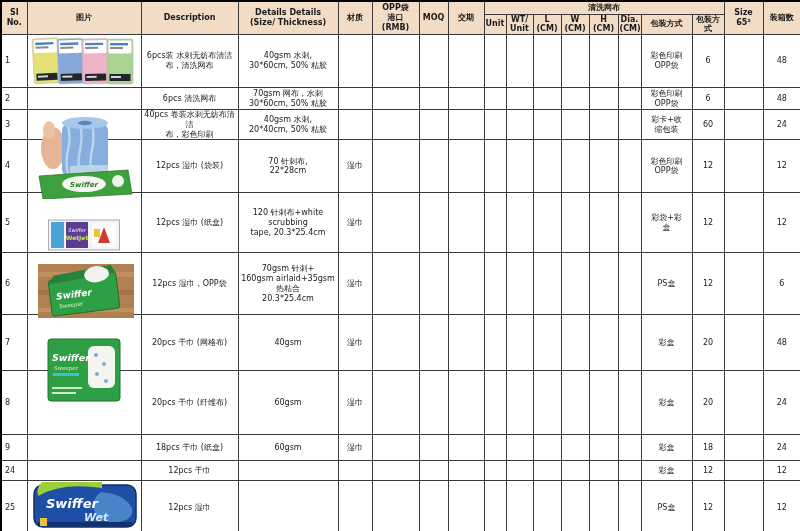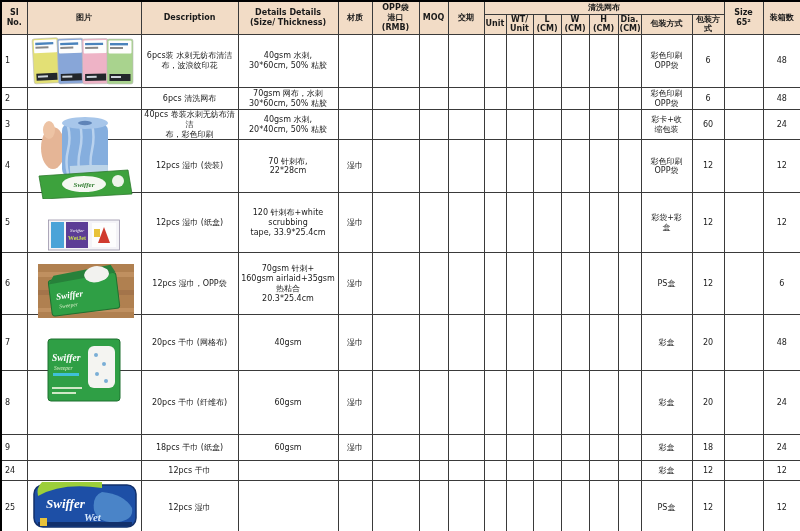--- a/index.html
+++ b/index.html
@@ -21,21 +21,21 @@
     overflow:visible;
     color:#1a1a1a;
   }
   .sheet th{
     background:#F2DCC6;
     font-weight:bold;
   }
   .sheet thead tr.h1{height:13px;}
   .sheet thead tr.h2{height:19px;}
   td.c-si{text-align:left;padding-left:3px;}
-  td.c-photo{position:relative;font-family:Liberation Serif, serif;}
+  td.c-photo{position:relative;}
   .photo{position:absolute;z-index:3;pointer-events:none;}
   .photo svg{display:block;width:100%;height:100%;}
 </style>
 </head>
 <body>
 
 <table class="sheet">
   <colgroup>
     <col style="width:26px">
       <col style="width:114px">
@@ -121,21 +121,21 @@
               <g transform="translate(77,3) rotate(0)">
           <rect width="26" height="45" rx="2" fill="#a9d38e" stroke="#b9b9b9" stroke-width="0.6"></rect>
           <rect x="1.5" y="1.5" width="23" height="13" rx="1" fill="#fdfdfd"></rect>
           <rect x="3" y="4" width="18" height="2.4" fill="#2a6db0" opacity="0.85"></rect>
           <rect x="3" y="8" width="13" height="2" fill="#888"></rect>
           <rect x="2.5" y="35" width="21" height="7" fill="#22262b"></rect>
           <rect x="4" y="37" width="10" height="2" fill="#cfd6dd"></rect>
         </g>
             </svg></div></td>
         <td>6pcs装 水刺无纺布清洁
-布，波浪纹印花</td>
+布，清洗网布</td>
         <td>40gsm 水刺,
 30*60cm, 50% 粘胶</td>
         <td></td>
         <td></td>
         <td></td>
         <td></td>
         <td></td>
         <td></td>
         <td></td>
         <td></td>
@@ -238,21 +238,21 @@
         <rect x="18" y="3" width="22" height="26" fill="#5c3d96"></rect>
         <text x="29" y="13" font-size="5" font-style="italic" fill="#ffffff" text-anchor="middle">Swiffer</text>
         <text x="29" y="21" font-size="6" font-weight="bold" fill="#c9e44a" text-anchor="middle">WetJet</text>
         <rect x="44" y="4" width="24" height="24" fill="#fdfdfd"></rect>
         <polygon points="56,8 62,24 50,24" fill="#d03a2e"></polygon>
         <rect x="46" y="10" width="6" height="8" fill="#e8c23a"></rect>
       </svg></div></td>
         <td>12pcs 湿巾 (纸盒)</td>
         <td>120 针刺布+white
 scrubbing
-tape, 33.9*25.4cm</td>
+tape, 20.3*25.4cm</td>
         <td>湿巾</td>
         <td></td>
         <td></td>
         <td></td>
         <td></td>
         <td></td>
         <td></td>
         <td></td>
         <td></td>
         <td></td>

